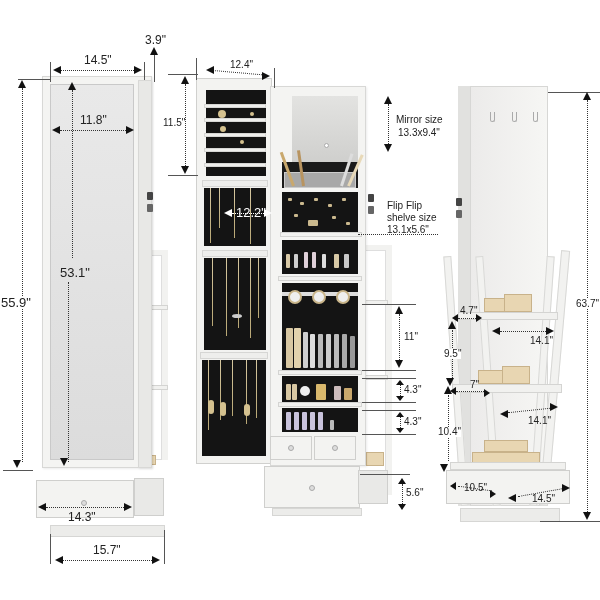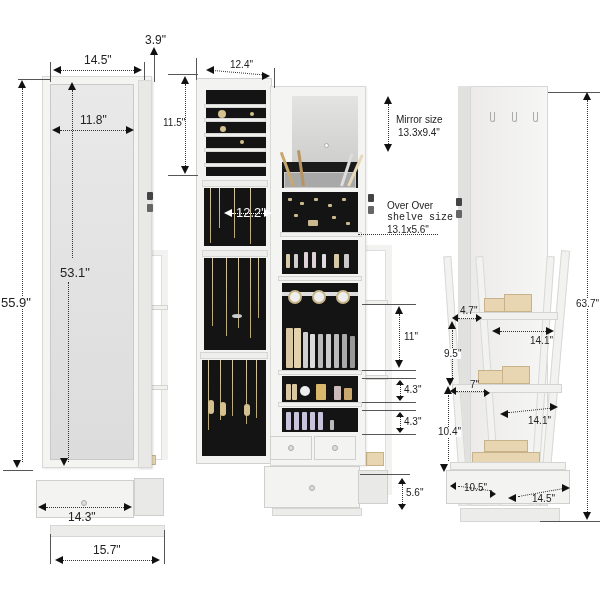--- a/index.html
+++ b/index.html
@@ -251,22 +251,22 @@
   <div class="arr-l w" style="left:224px;top:209px;"></div>
   <div class="arr-r w" style="left:264px;top:209px;"></div>
   <div class="label" style="left:236px;top:206px;color:#fff;font-size:13px;">12.2"</div>
 
   <div class="dash-v" style="left:388px;top:104px;height:40px;"></div>
   <div class="arr-u" style="left:384px;top:96px;"></div>
   <div class="arr-d" style="left:384px;top:144px;"></div>
   <div class="label sm" style="left:396px;top:115px;">Mirror size</div>
   <div class="label sm" style="left:398px;top:128px;">13.3x9.4"</div>
 
-  <div class="label sm" style="left:387px;top:201px;">Over Over</div>
-  <div class="label sm" style="left:387px;top:213px;font-family:Liberation Mono, monospace;">shelve size</div>
+  <div class="label sm" style="left:387px;top:201px;">Flip Flip</div>
+  <div class="label sm" style="left:387px;top:213px;">shelve size</div>
   <div class="label sm" style="left:387px;top:225px;">13.1x5.6"</div>
   <div class="dash-h" style="left:358px;top:234px;width:80px;"></div>
 
   <div class="solid-h" style="left:362px;top:304px;width:54px;"></div>
   <div class="solid-h" style="left:362px;top:370px;width:54px;"></div>
   <div class="dash-v" style="left:399px;top:314px;height:48px;"></div>
   <div class="arr-u" style="left:395px;top:306px;"></div>
   <div class="arr-d" style="left:395px;top:360px;"></div>
   <div class="label sm" style="left:404px;top:332px;">11"</div>
 

